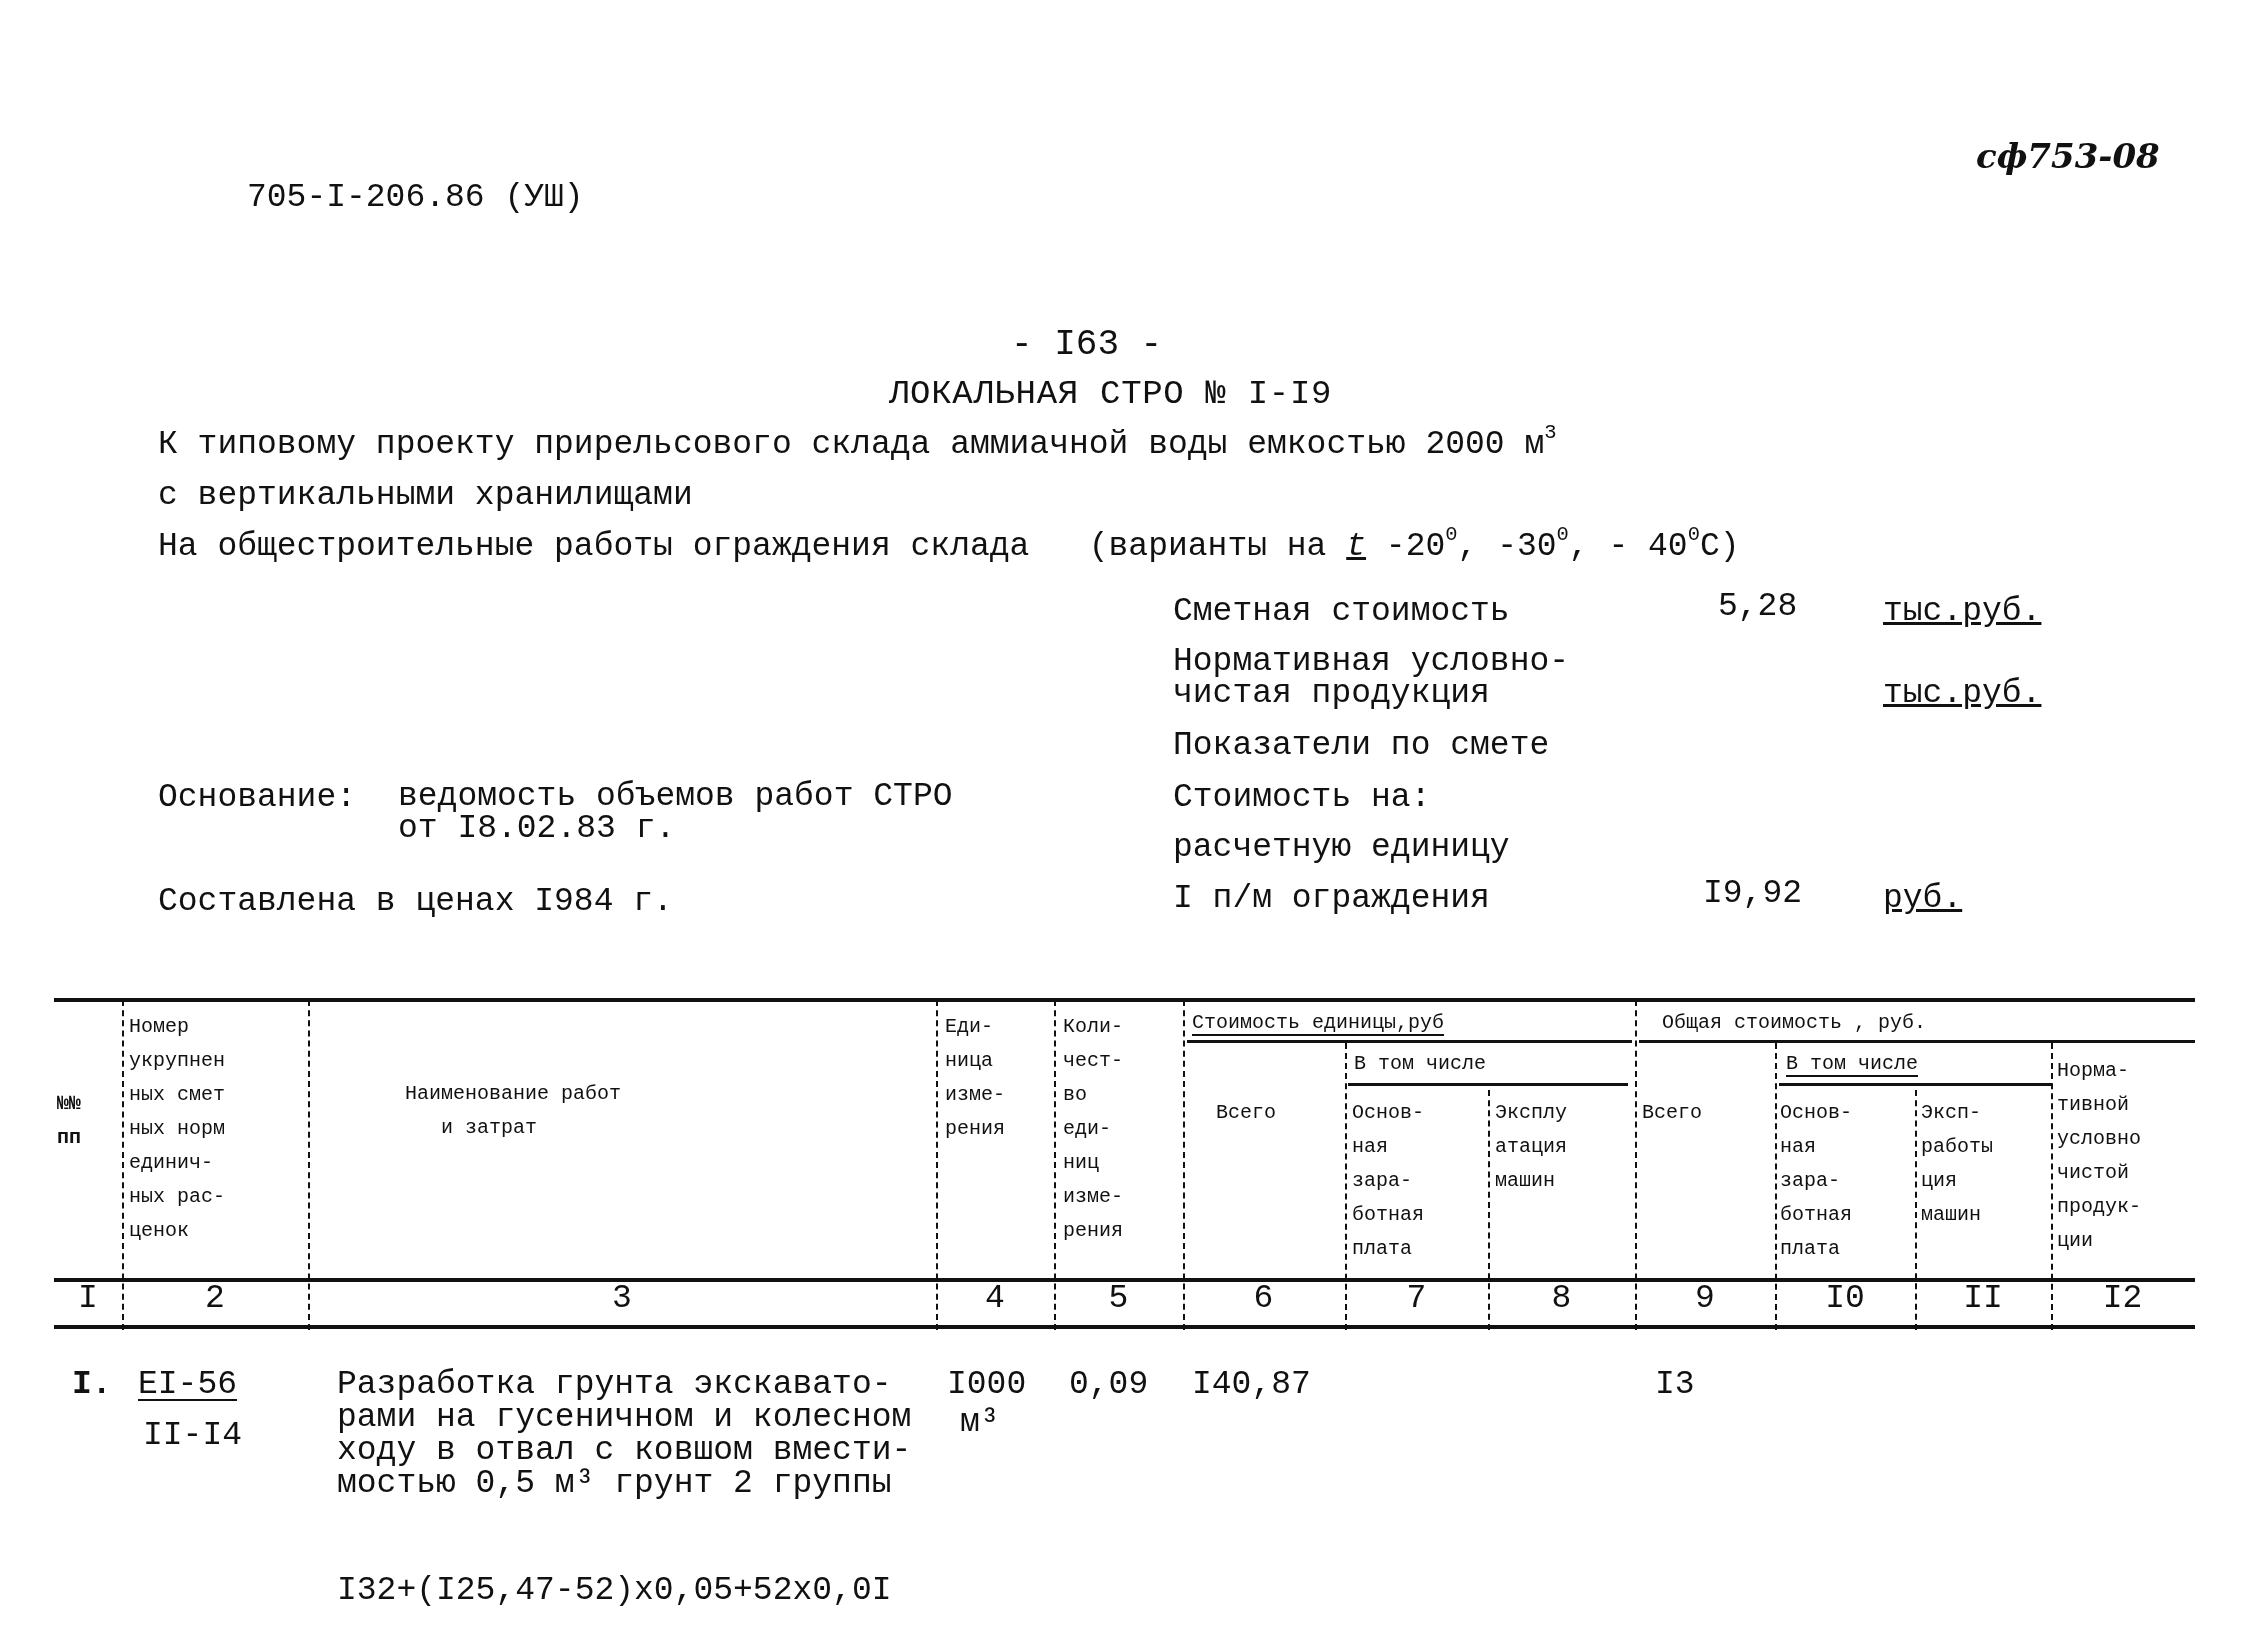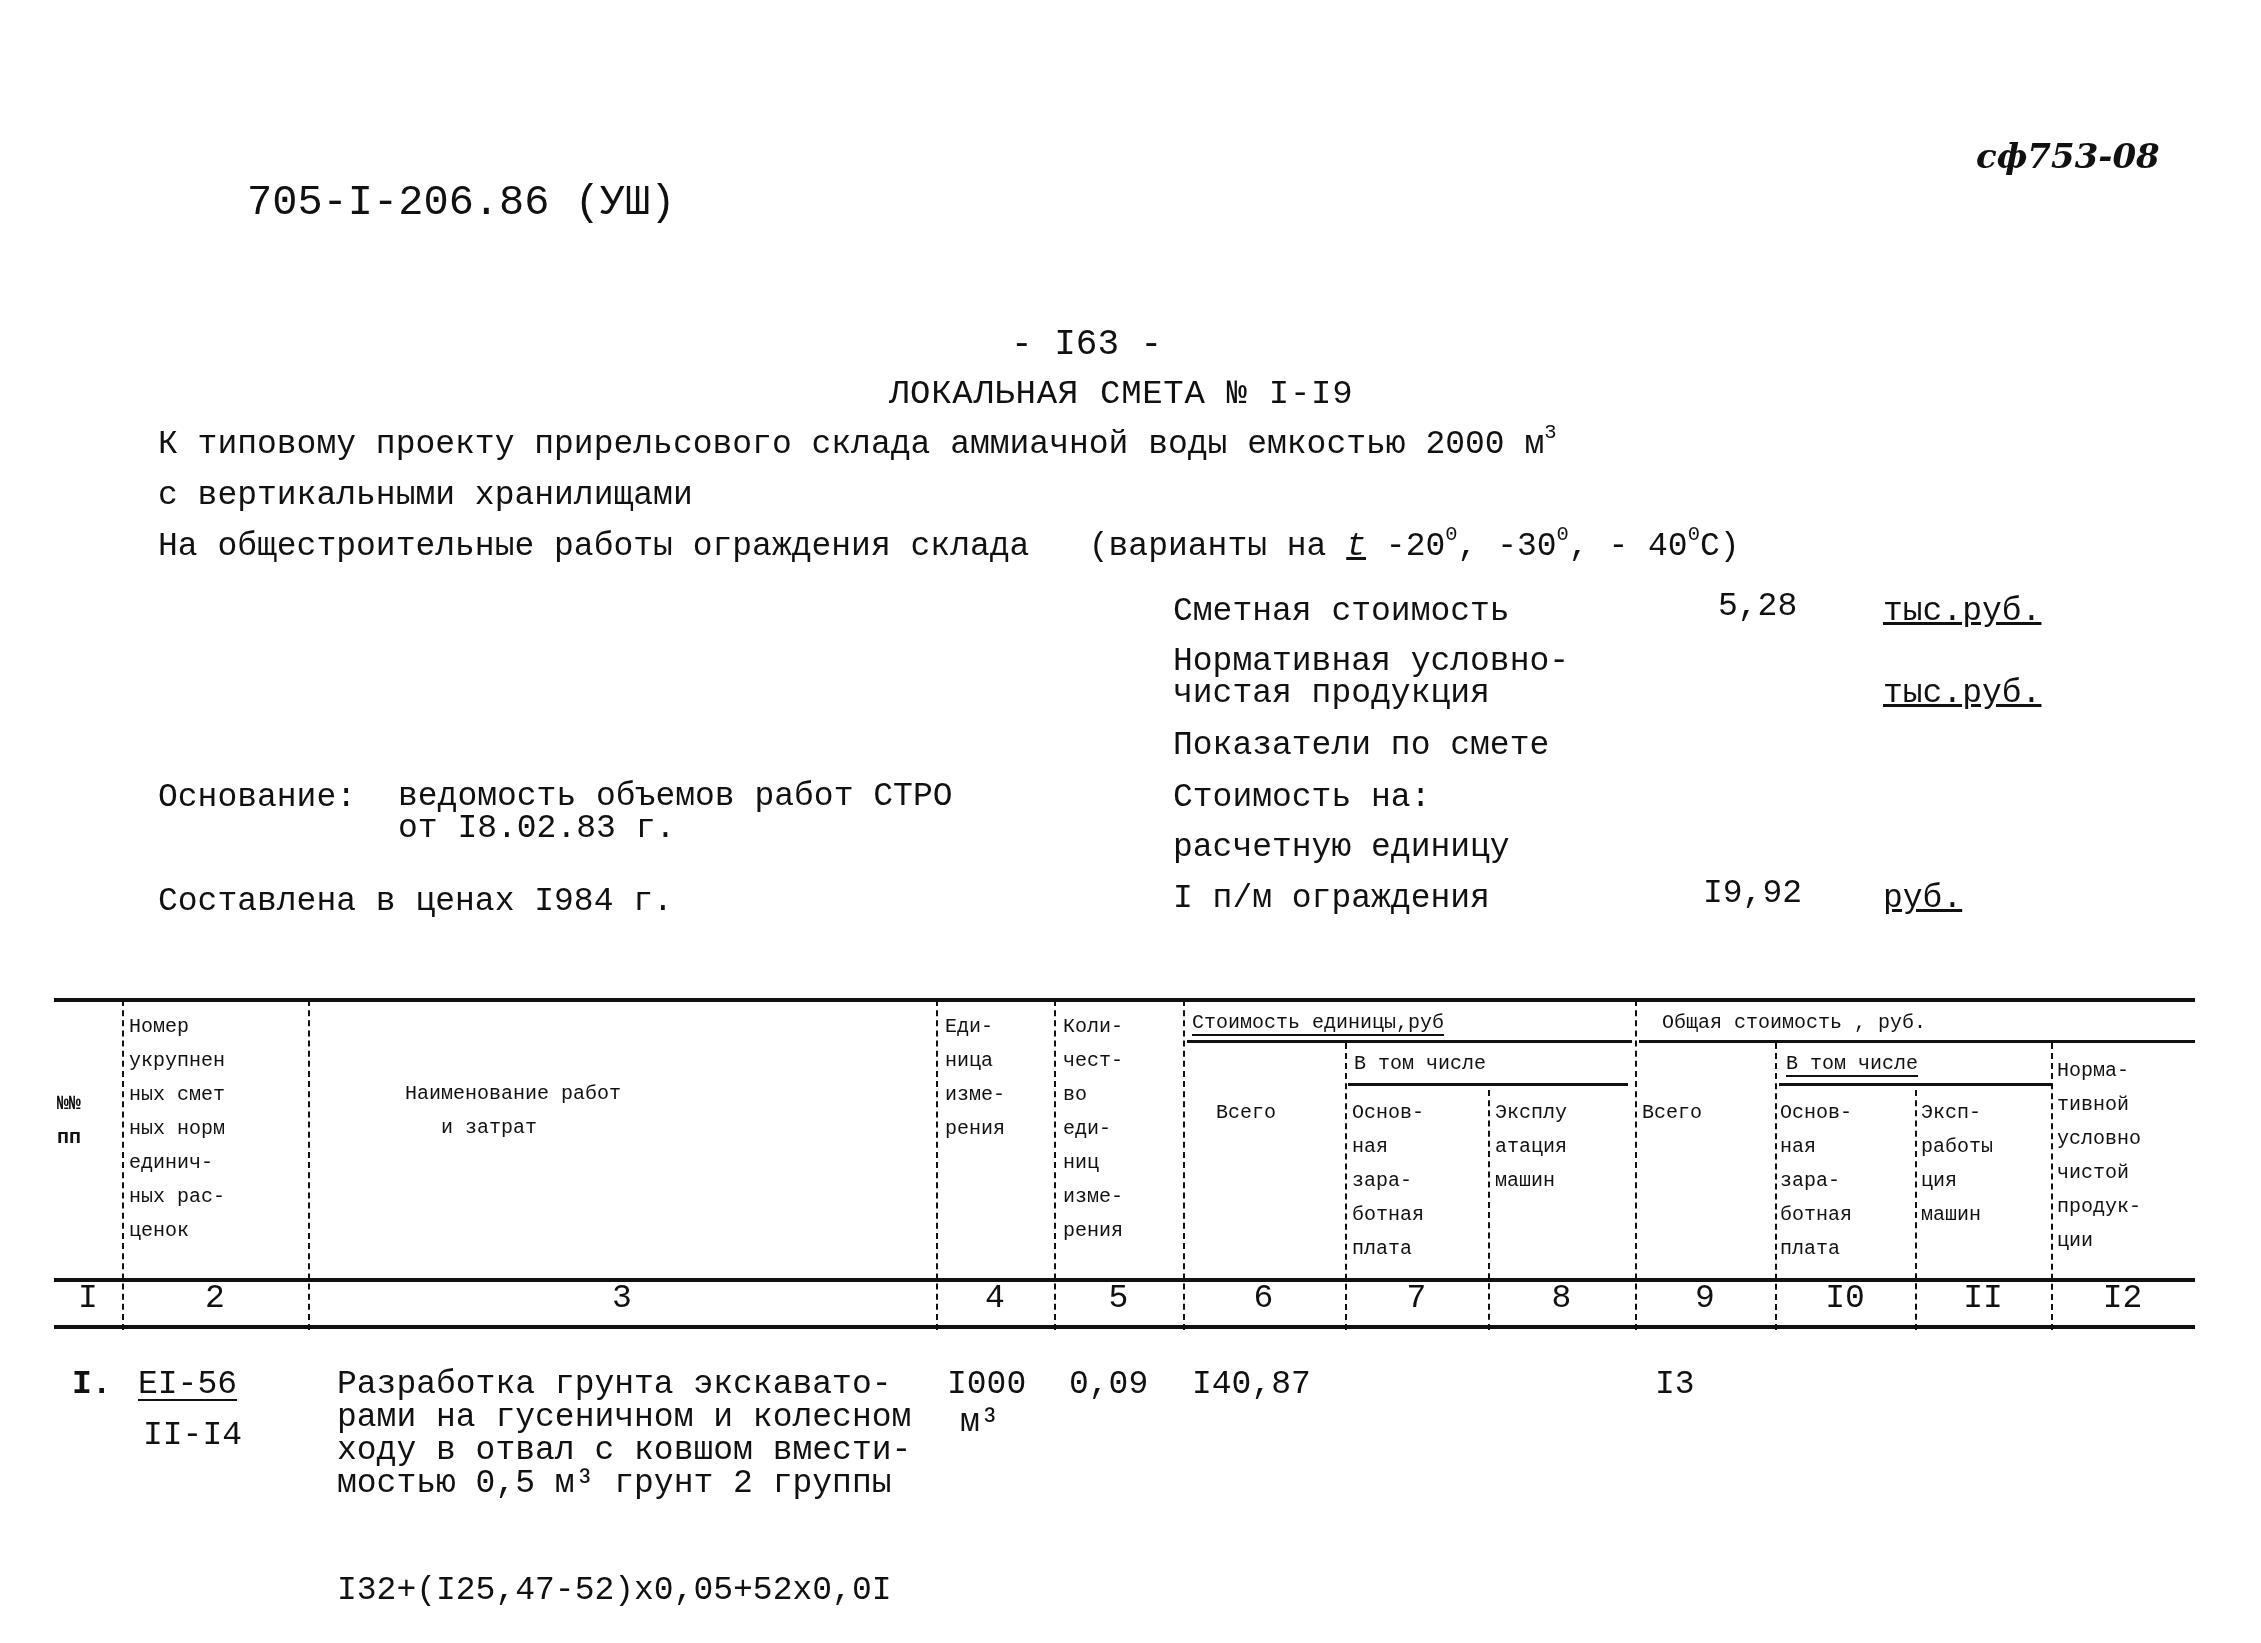--- a/index.html
+++ b/index.html
@@ -3,21 +3,21 @@
   <meta charset="utf-8">
   <style>
     html, body { margin: 0; padding: 0; background: #ffffff; }
     body {
       width: 2261px; height: 1643px; position: relative; overflow: hidden;
       font-family: "Liberation Mono", "DejaVu Sans Mono", monospace;
       color: #111111;
     }
     .abs { position: absolute; white-space: nowrap; margin-top: 44px; }
     .t   { font-size: 33px; line-height: 1; }
-    .doc-code { left: 247px; top: 135px; font-size: 42px; text-align: right; }
+    .doc-code { left: 247px; top: 135px; font-size: 33px; text-align: right; }
     .stamp { left: 1976px; top: 92px; font-size: 34px; font-style: italic; font-weight: bold; font-family: "DejaVu Serif", serif; }
     .page-num { left: 1011px; top: 280px; font-size: 36px; }
     .title { left: 889px; top: 331px; font-size: 34px; letter-spacing: 0.7px; }
     .line1 { left: 158px; top: 384px; }
     .line2 { left: 158px; top: 435px; }
     .line3 { left: 158px; top: 486px; }
     sup { font-size: 0.62em; vertical-align: 0.75em; line-height: 0; }
     .kv-label { left: 1173px; }
     .kv-val   { left: 1718px; }
     .kv-unit  { left: 1883px; text-decoration: underline; }
@@ -32,21 +32,21 @@
     .u { text-decoration: underline; text-decoration-thickness: 2.2px; text-underline-offset: 5.7px; }
     .colnum { position: absolute; top: 1280px; font-size: 33px; text-align: center; }
     .rowtxt { position: absolute; font-size: 33px; line-height: 33px; white-space: pre; }
   </style>
 </head>
 <body>
 
 <div class="abs doc-code">705-I-206.86 (УШ)</div>
 <div class="abs stamp">сф753-08</div>
 <div class="abs page-num">- I63 -</div>
-<div class="abs title">ЛОКАЛЬНАЯ СМЕТА № I-I9</div>
+<div class="abs title">ЛОКАЛЬНАЯ СТРО № I-I9</div>
 
 <div class="abs t line1"><span>К типовому проекту прирельсового склада аммиачной воды емкостью 2000 м</span><sup>3</sup></div>
 <div class="abs t line2">с вертикальными хранилищами</div>
 <div class="abs t line3">
   <span>На общестроительные работы ограждения склада</span>&nbsp;&nbsp;
   <span>(варианты на</span>
   <span style="text-decoration: underline; font-style: italic;">t</span>
   <span>-20</span><sup>0</sup><span>, -30</span><sup>0</sup><span>, - 40</span><sup>0</sup><span>C)</span>
 </div>
 

